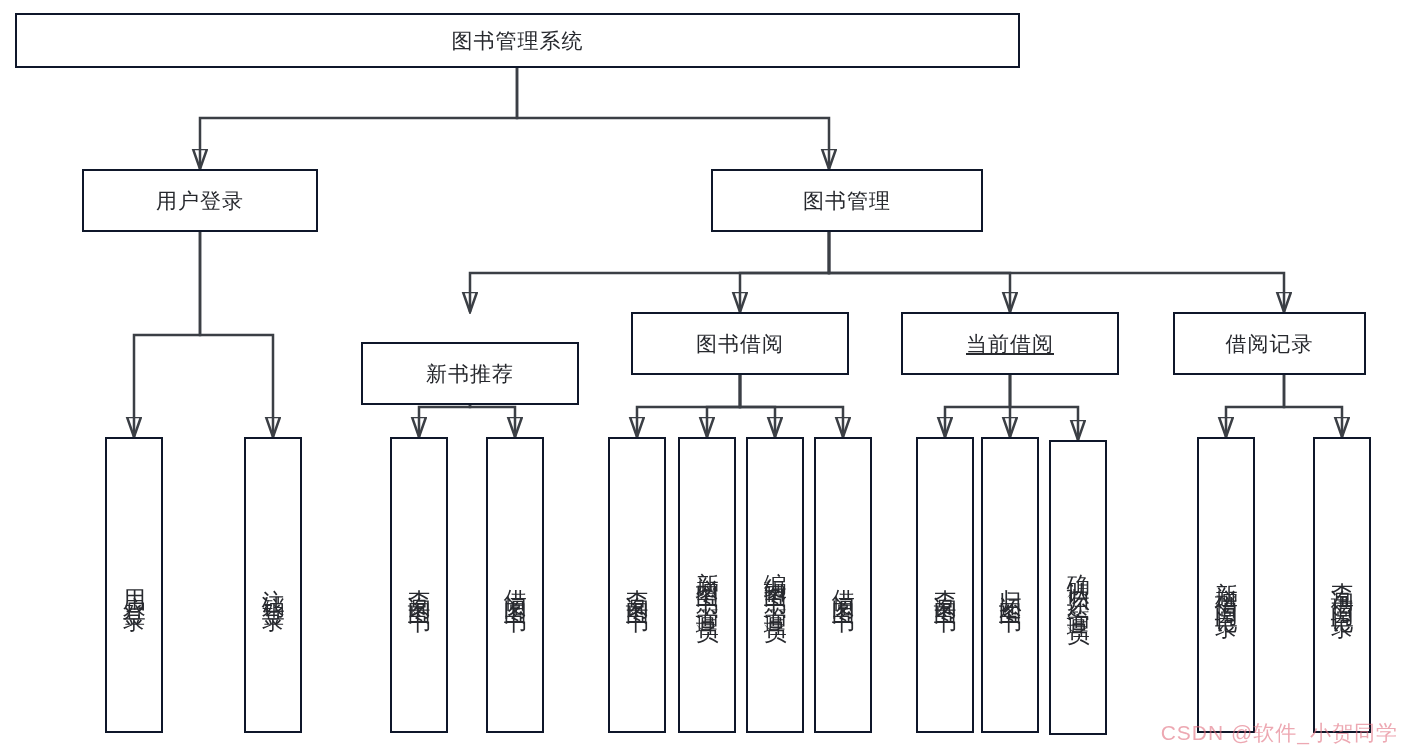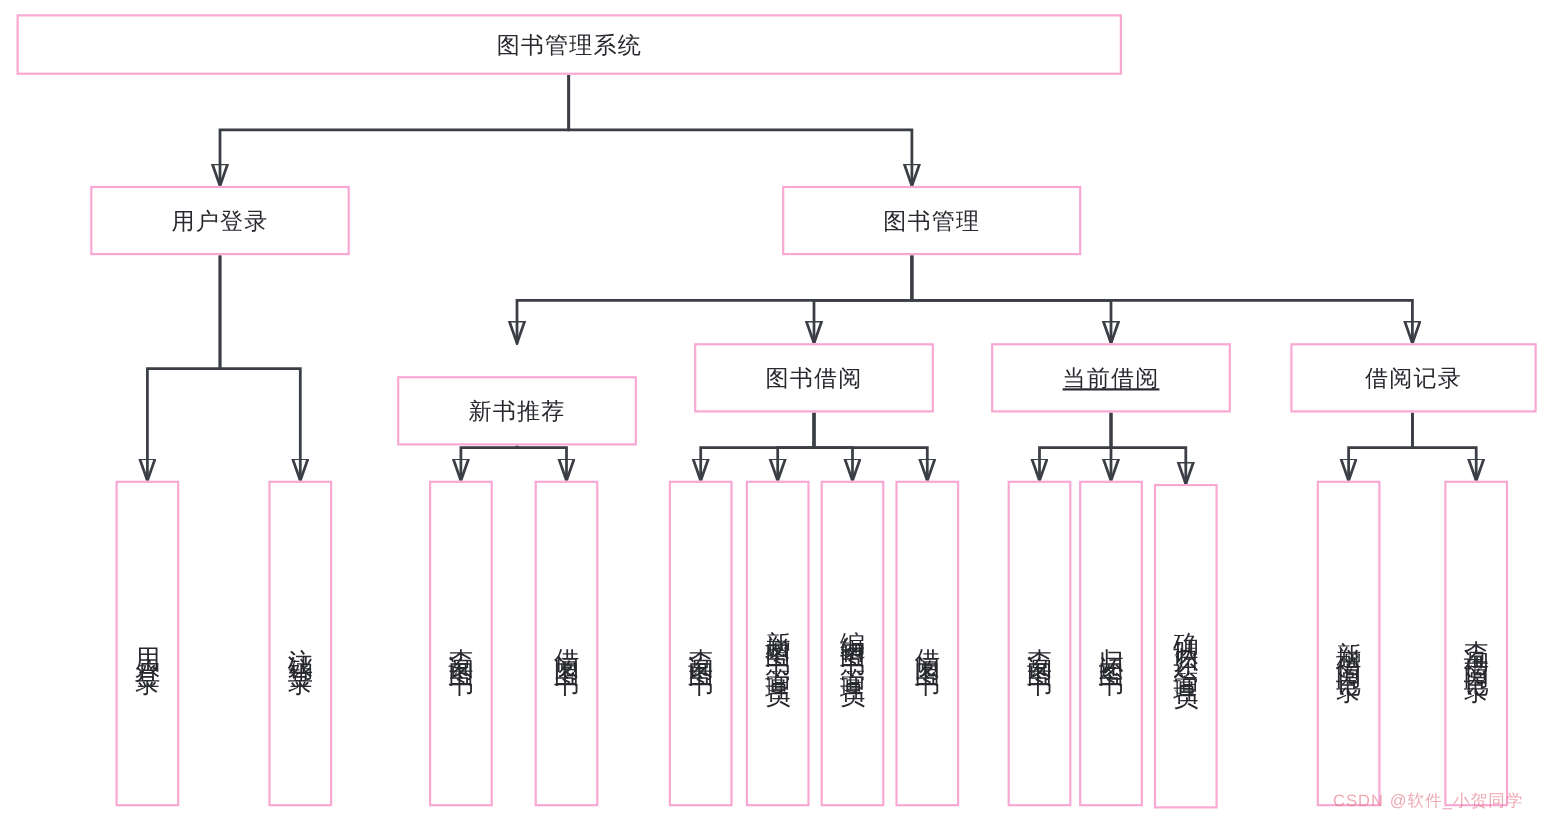--- a/index.html
+++ b/index.html
@@ -9,43 +9,43 @@
     background: #ffffff;
     font-family: "Liberation Sans", "DejaVu Sans", sans-serif;
     overflow: hidden;
   }
   #canvas { position: absolute; inset: 0; width: 1405px; height: 747px; }
   svg.connectors { position: absolute; left: 0; top: 0; z-index: 0; }
   svg.connectors path { fill: none; stroke: #3b3f45; stroke-width: 2.5; }
   .box {
     position: absolute;
     background: #ffffff;
-    border: 2px solid #f9a8d4;
+    border: 2px solid #0f172a;
     box-sizing: border-box;
     display: flex;
     align-items: center;
     justify-content: center;
     color: #27292e;
     z-index: 1;
   }
   .hbox { font-size: 21px; letter-spacing: 1px; }
   .leaf { font-size: 23px; }
   .vtext {
     writing-mode: vertical-rl;
     text-orientation: mixed;
     letter-spacing: 7px;
     line-height: 1.1;
     max-height: 284px;
   }
   .watermark {
     position: absolute;
     top: 719px;
-    right: 20px;
+    right: 7px;
     z-index: 3;
-    font-size: 15px;
+    font-size: 21px;
     letter-spacing: 1px;
     color: rgba(225, 110, 126, 0.60);
     white-space: nowrap;
   }
 </style>
 </head>
 <body>
 
 <div id="canvas">
 
@@ -96,21 +96,21 @@
 
   <div class="box hbox" style="left:361px; top:312px; width:218px; height:63px;margin-top:30px;">
     <span>新书推荐</span>
   </div>
   <div class="box hbox" style="left:631px; top:312px; width:218px; height:63px;">
     <span>图书借阅</span>
   </div>
   <div class="box hbox" style="left:901px; top:312px; width:218px; height:63px;text-decoration:underline;">
     <span>当前借阅</span>
   </div>
-  <div class="box hbox" style="left:1173px; top:312px; width:224px; height:63px;">
+  <div class="box hbox" style="left:1173px; top:312px; width:193px; height:63px;">
     <span>借阅记录</span>
   </div>
 
   <div class="box leaf" style="left:105px; top:437px; width:58px; height:296px;">
     <span class="vtext">用户登录</span>
   </div>
   <div class="box leaf" style="left:244px; top:437px; width:58px; height:296px;">
     <span class="vtext">注销登录</span>
   </div>
 

